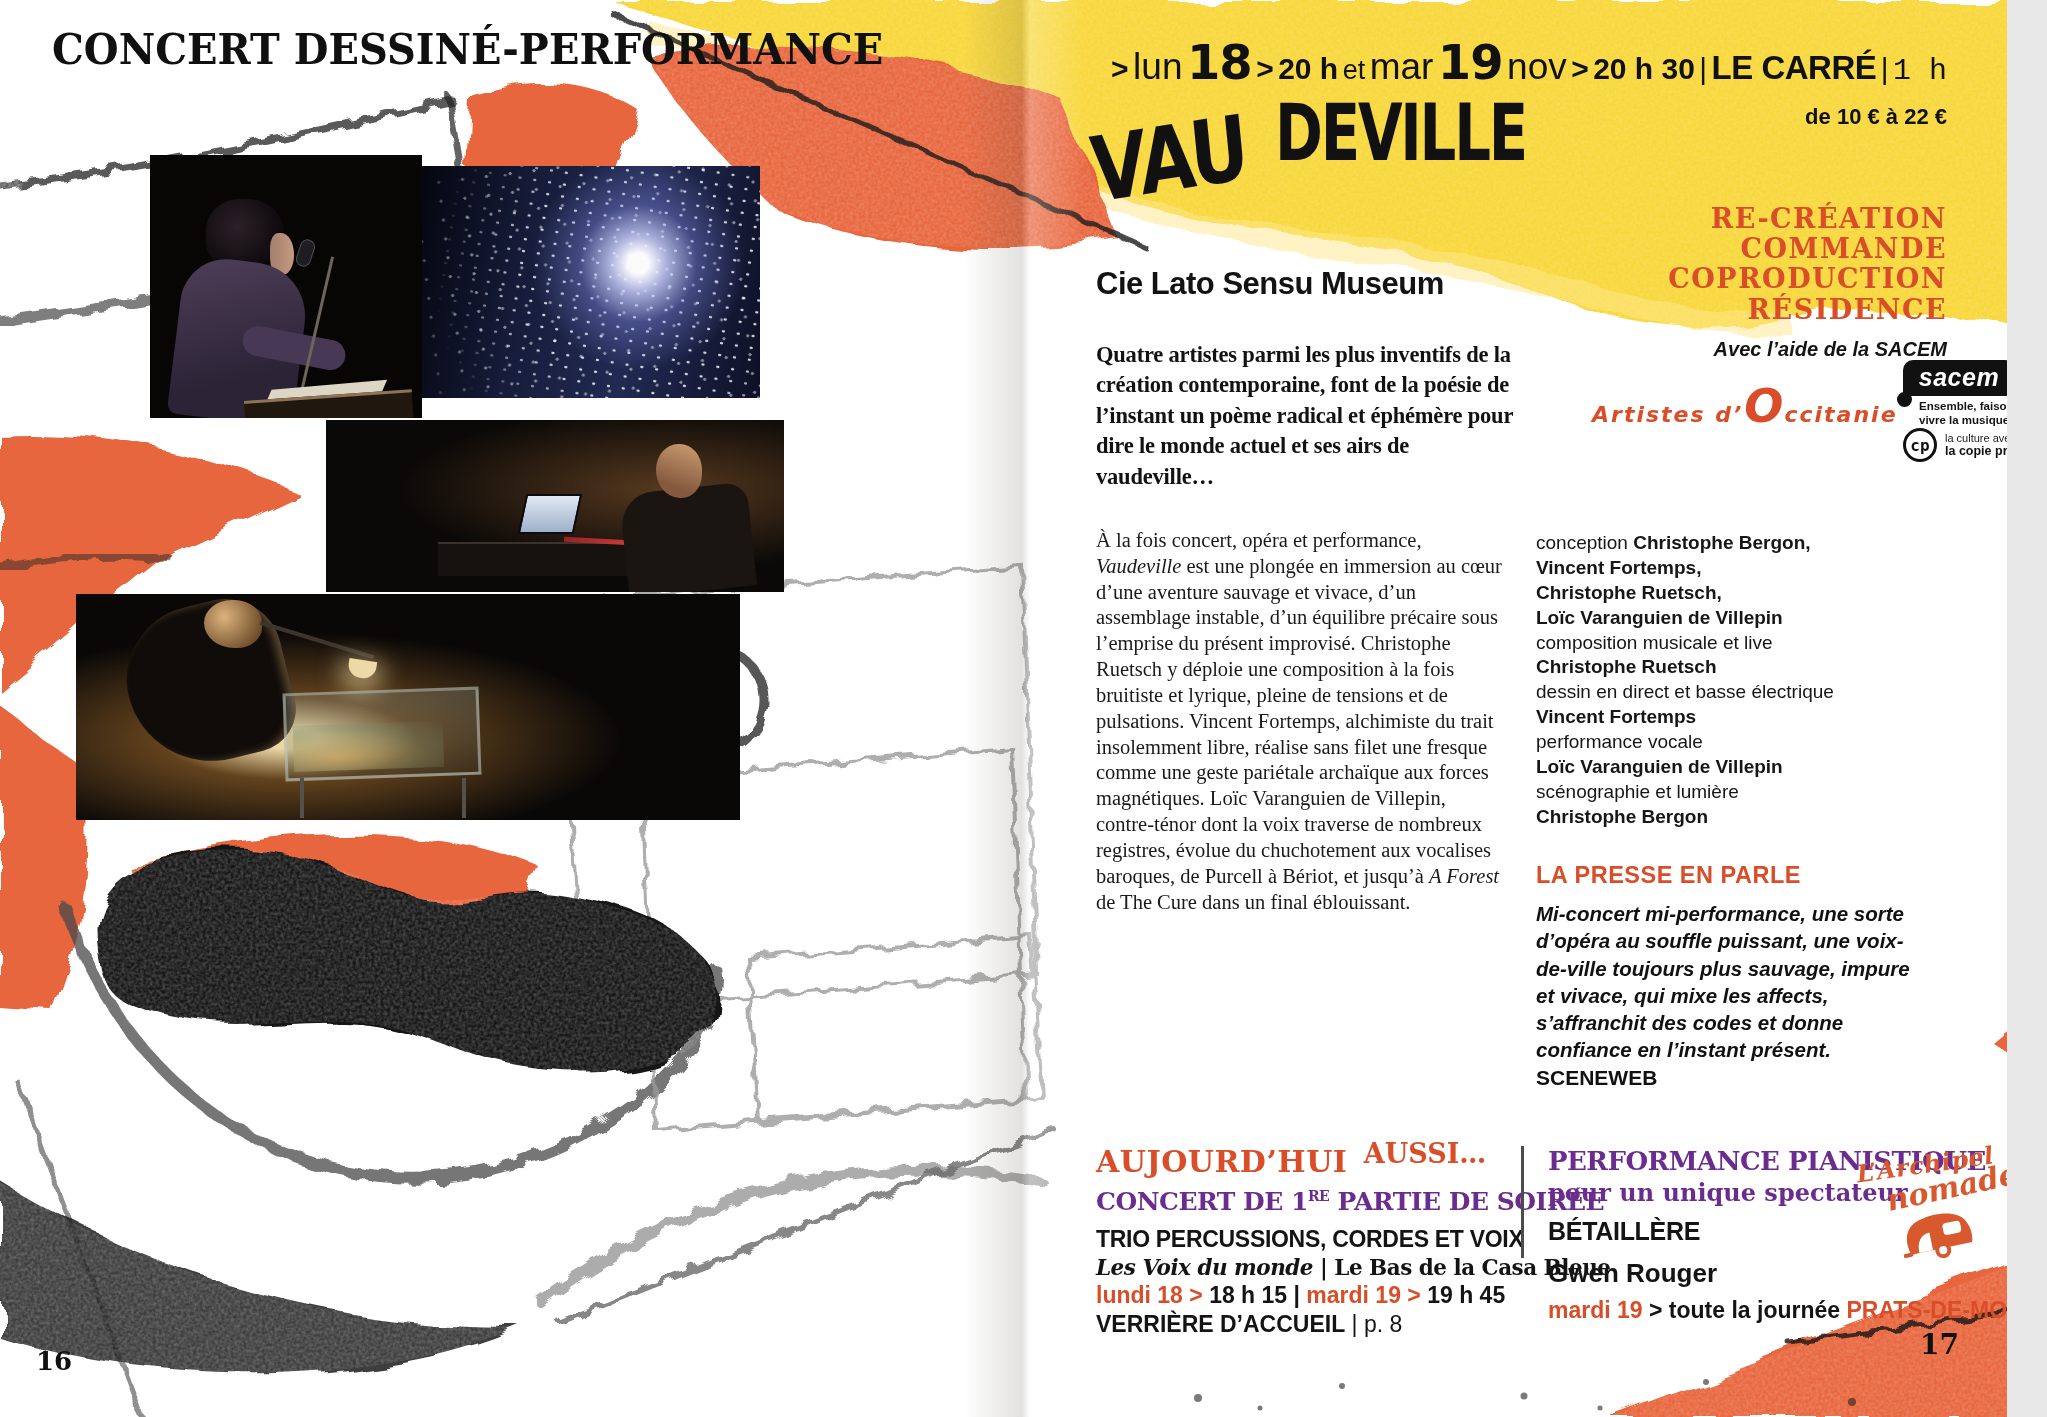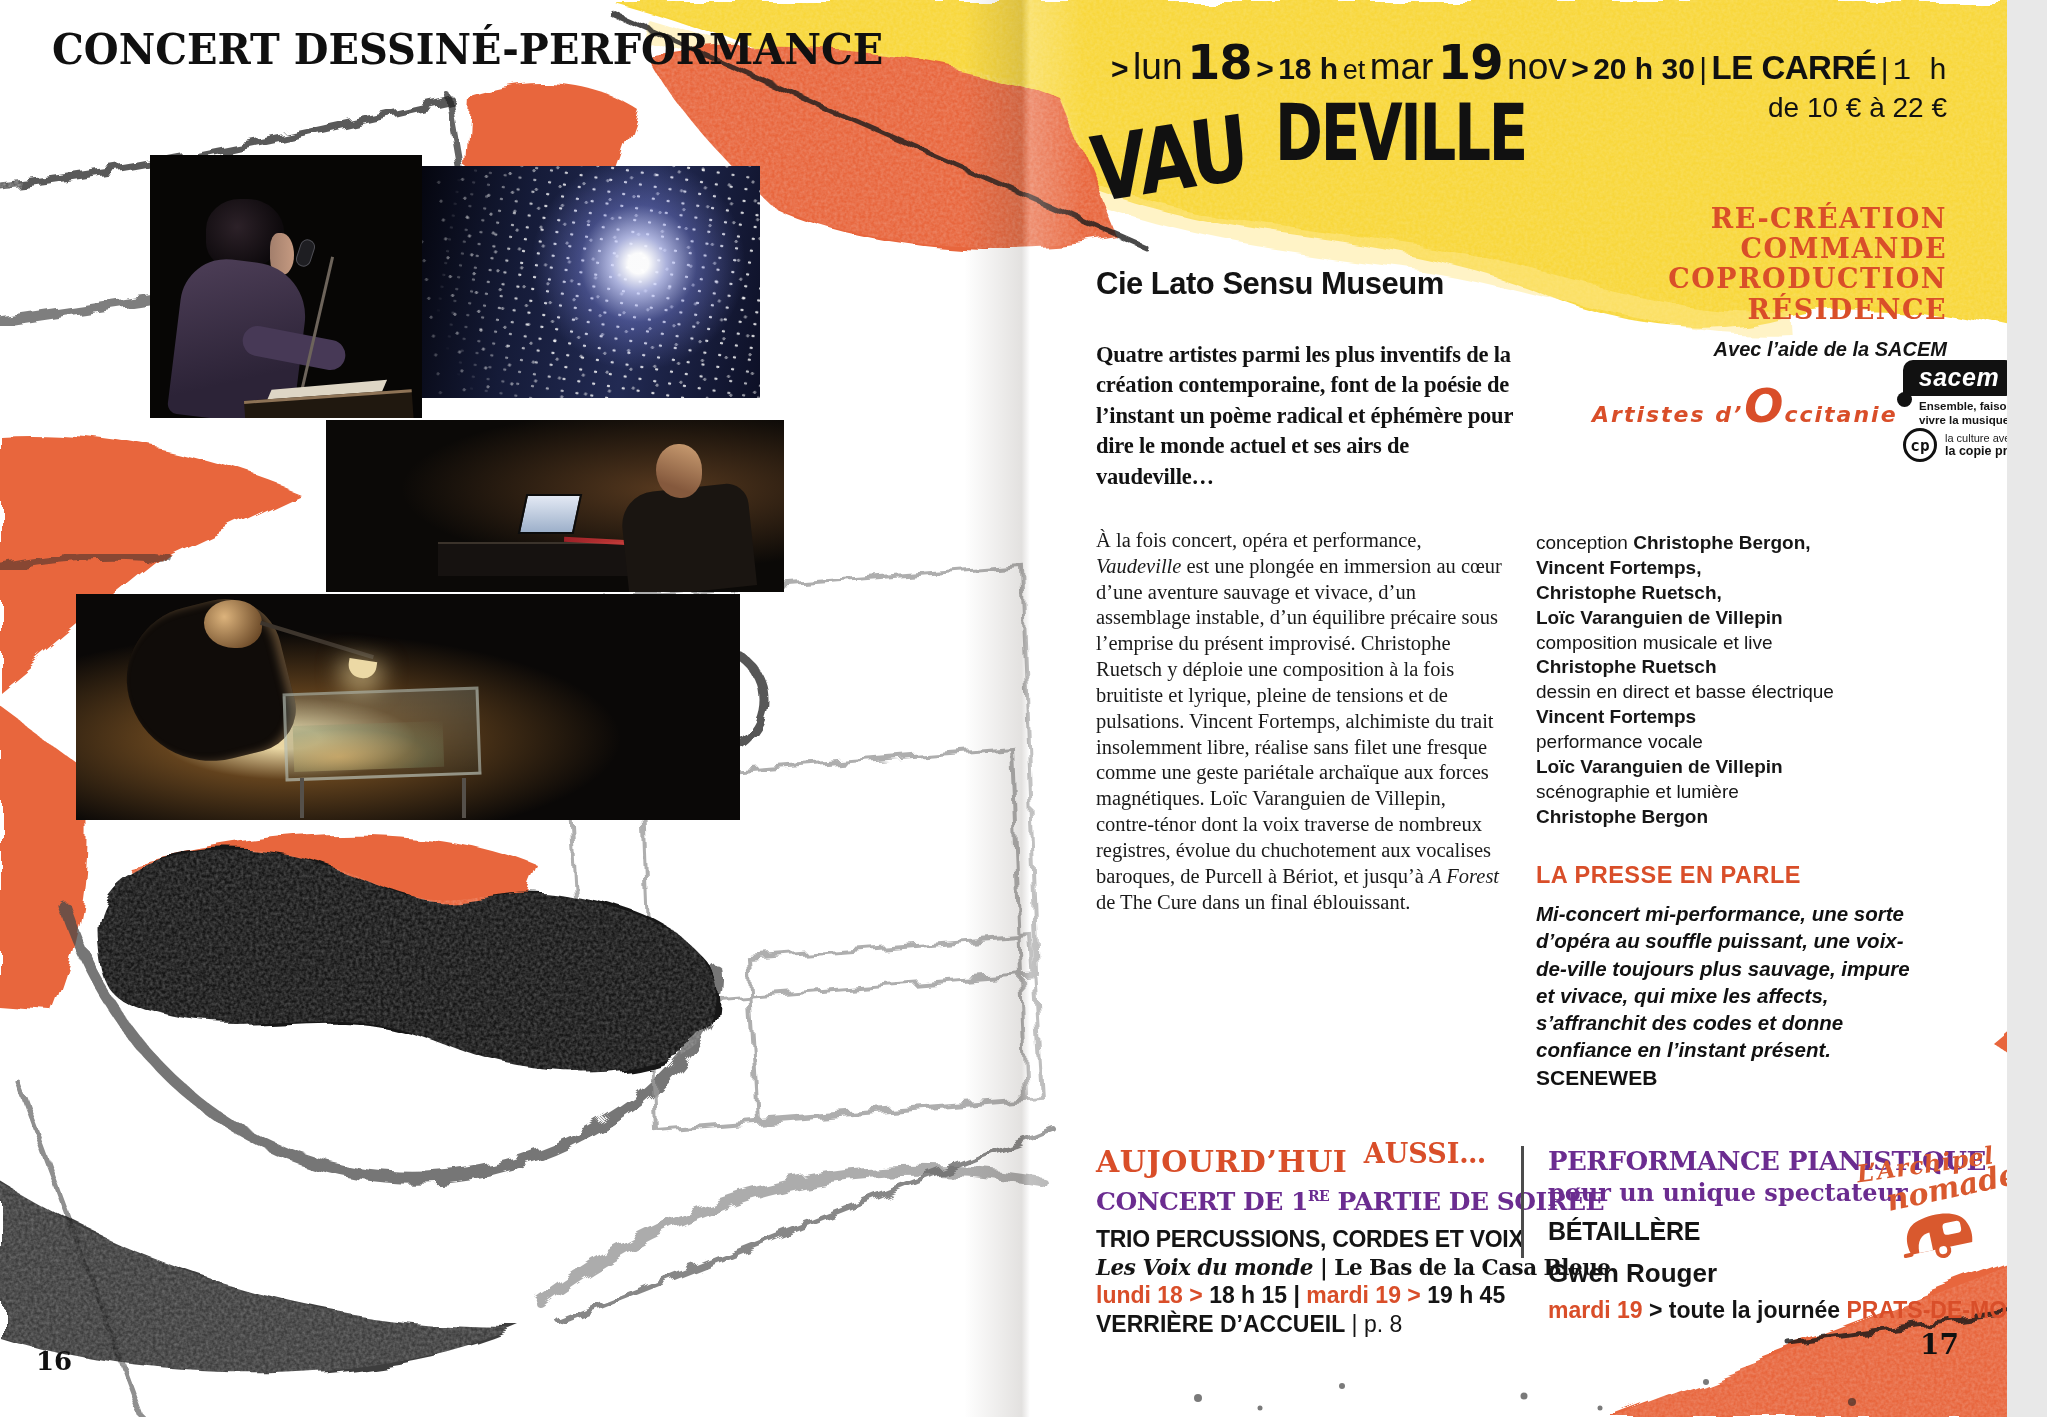--- a/index.html
+++ b/index.html
@@ -70,21 +70,21 @@
   #hdr{right:60px;top:34px;width:1010px;text-align:right;color:#111;}
   #hdr .l1 span{vertical-align:baseline;}
   .h-gt{font-weight:700;font-size:30px;}
   .h-day{font-weight:400;font-size:37px;}
   .h-big{font-weight:700;font-size:48px;letter-spacing:-1px;font-family:"DejaVu Sans",sans-serif;}
   .h-time{font-weight:700;font-size:30px;}
   .h-et{font-weight:400;font-size:27px;}
   .h-bar{font-weight:400;font-size:30px;}
   .h-venue{font-weight:700;font-size:33px;letter-spacing:-0.5px;}
   .h-dur{font-weight:400;font-size:30px;font-family:Liberation Mono, monospace;}
-  #hdr .l2{font-size:28px;font-weight:400;margin-top:2px;}
+  #hdr .l2{font-size:22px;font-weight:700;margin-top:14px;}
   #seance{right:60px;top:138px;text-align:right;}
   #seance .lab{font-family:"DejaVu Serif",serif;font-weight:bold;font-size:26px;letter-spacing:2.5px;color:#131313;}
   #seance .dat{font-weight:700;font-size:23px;margin-top:4px;}
   #tags{right:60px;top:204px;text-align:right;font-family:"DejaVu Serif",serif;font-weight:bold;
         font-size:27px;line-height:1.12;color:#d94e29;letter-spacing:1.5px;}
   #sacem-note{right:60px;top:338px;text-align:right;font-style:italic;font-weight:700;font-size:20px;}
 
   
   #sacem-logo{left:1903px;top:360px;width:160px;}
   #sacem-logo .pill{width:112px;height:36px;background:#111;border-radius:10px 10px 10px 2px;color:#fff;
@@ -279,21 +279,21 @@
 
   <div class="txt" id="left-title">CONCERT DESSINÉ-PERFORMANCE</div>
   <div class="txt page-num" id="page-num-left">16</div>
 
   <div class="txt" id="hdr">
     <div class="l1">
       <span class="h-gt">&gt;</span>
       <span class="h-day">lun</span>
       <span class="h-big">18</span>
       <span class="h-gt">&gt;</span>
-      <span class="h-time">18 h</span>
+      <span class="h-time">20 h</span>
       <span class="h-et">et</span>
       <span class="h-day">mar</span>
       <span class="h-big">19</span>
       <span class="h-day">nov</span>
       <span class="h-gt">&gt;</span>
       <span class="h-time">20 h 30</span>
       <span class="h-bar">|</span>
       <span class="h-venue">LE CARRÉ</span>
       <span class="h-bar">|</span>
       <span class="h-dur">1 h</span>

